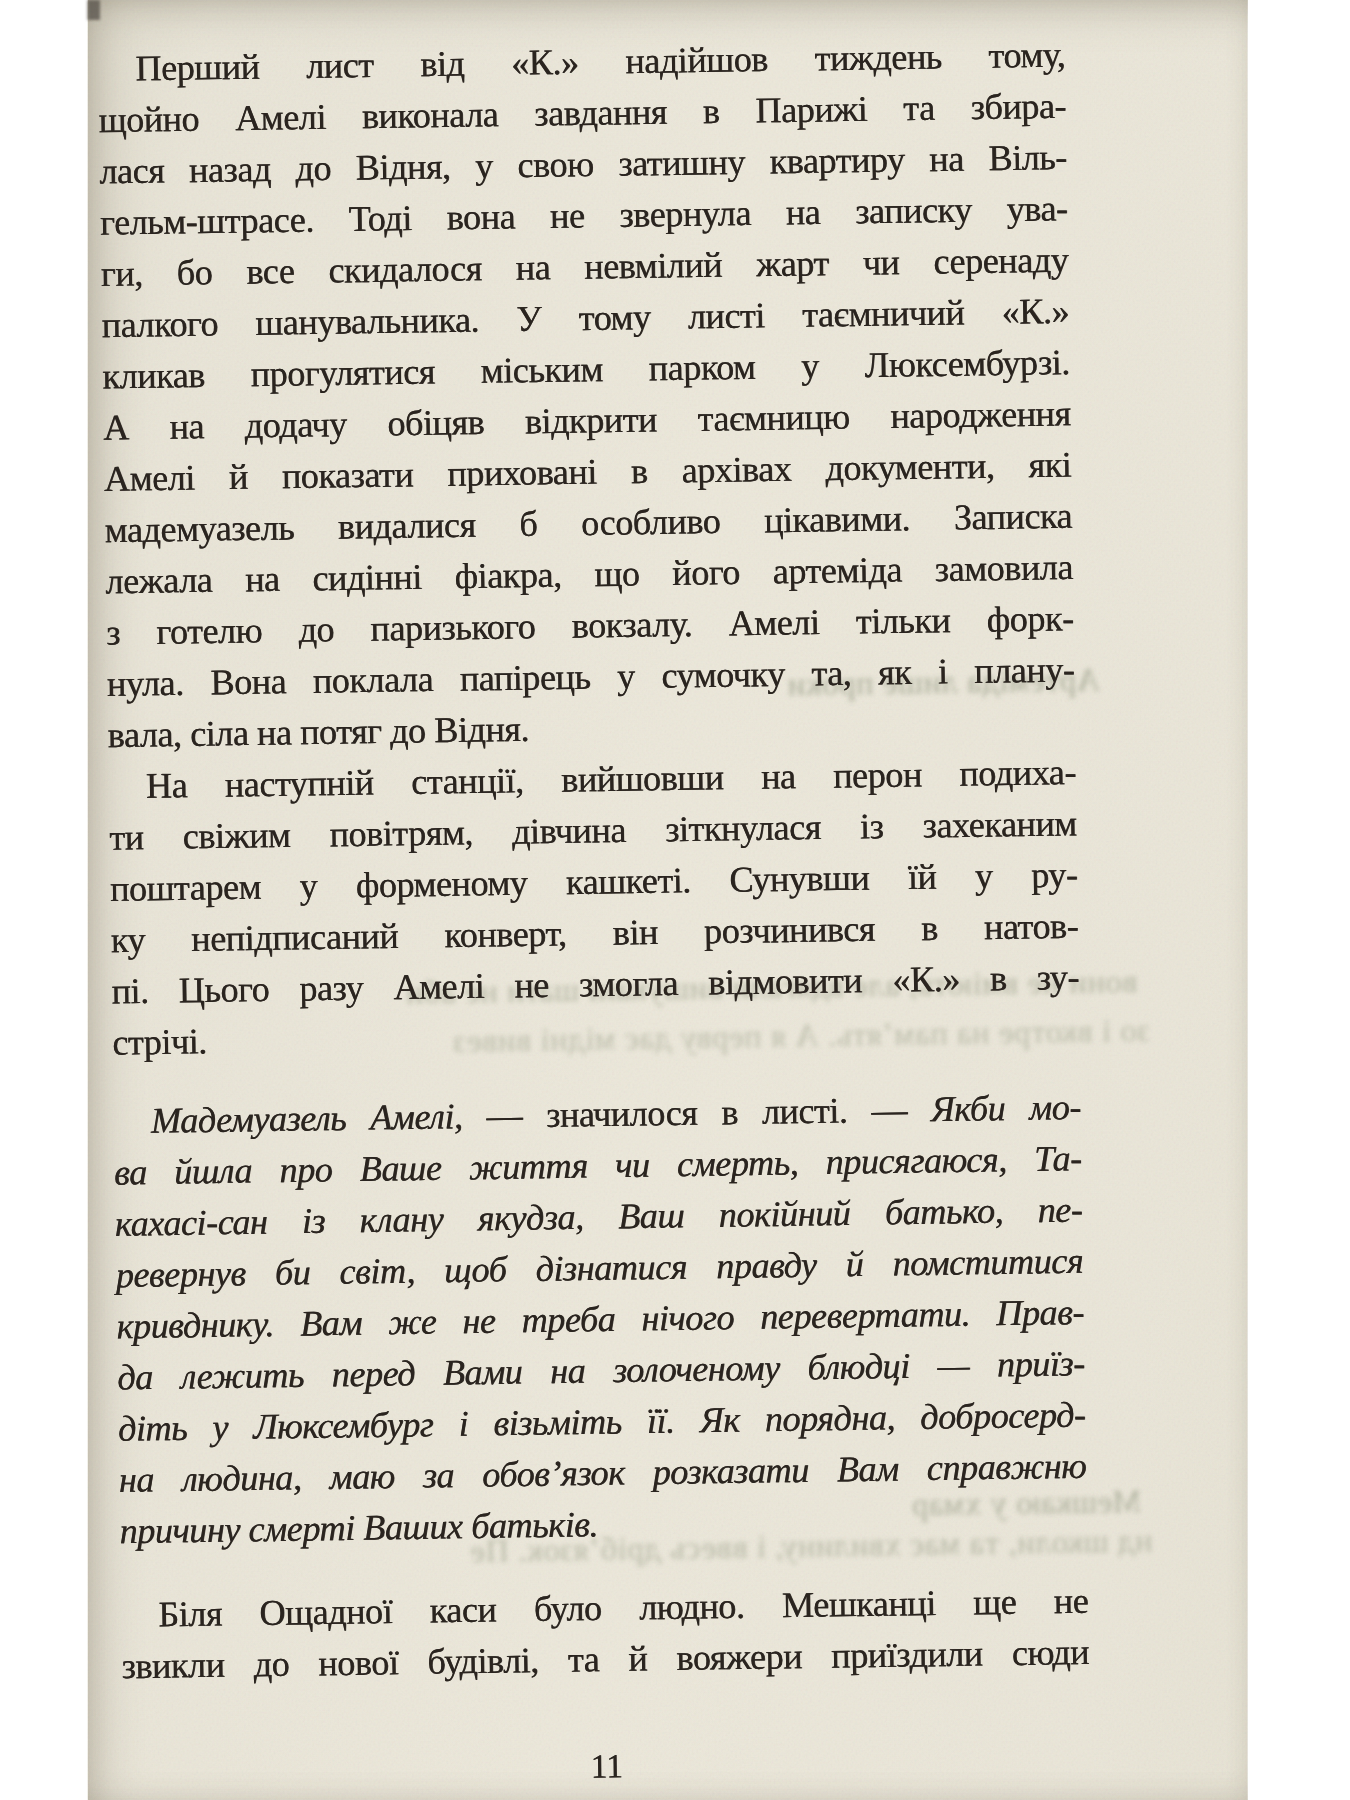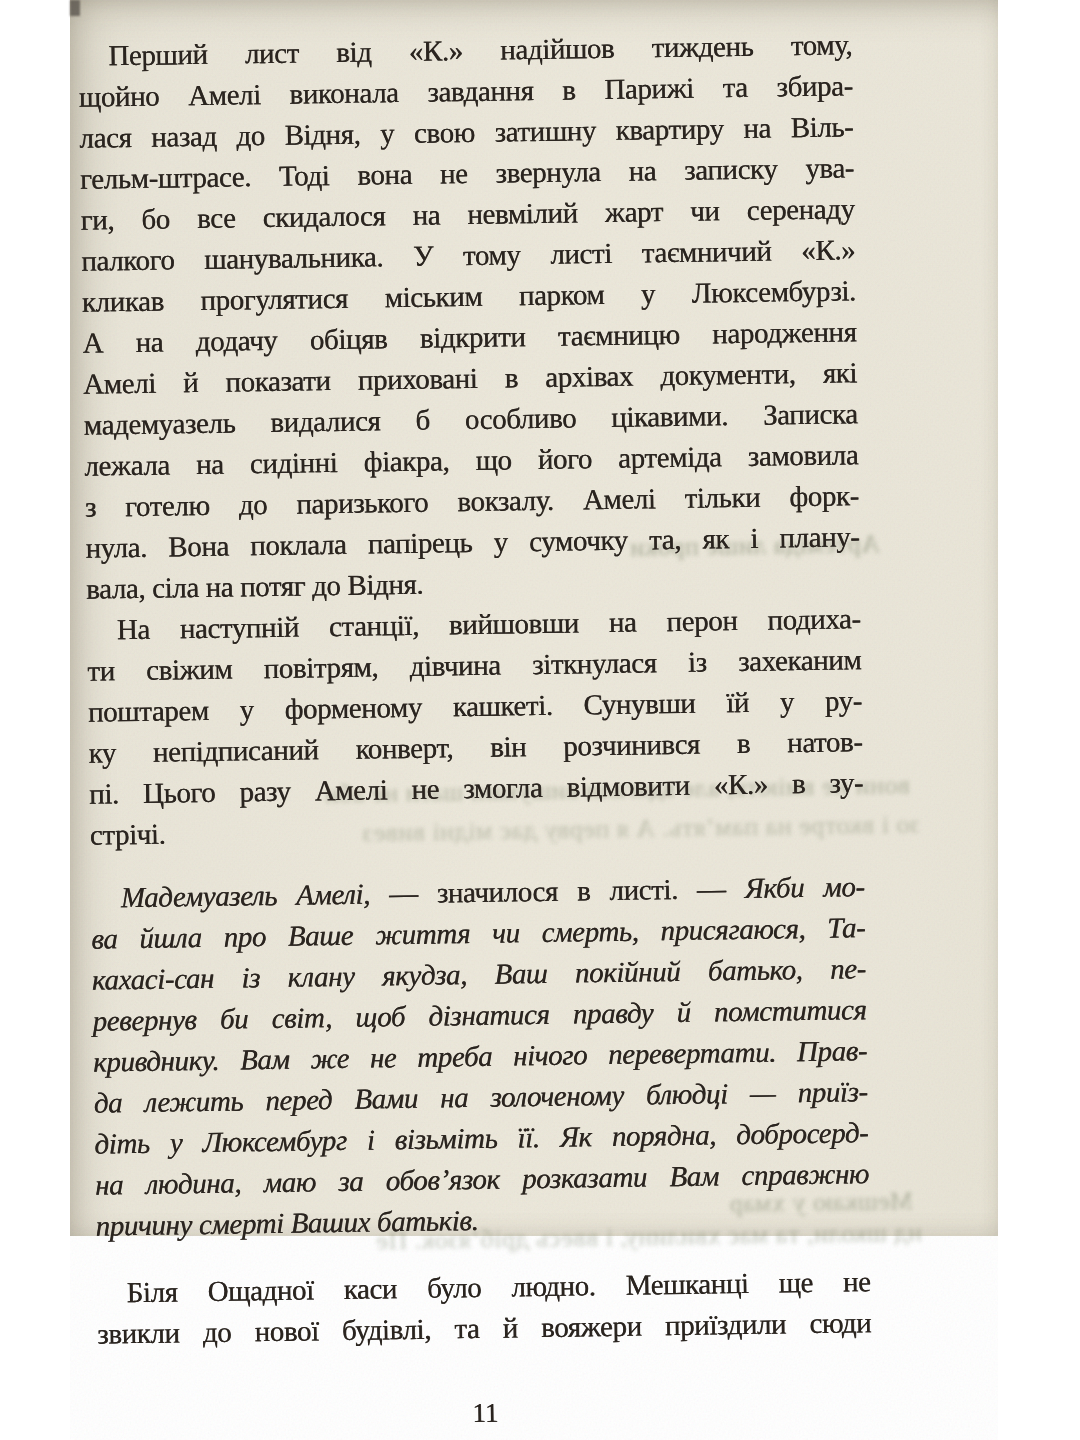--- a/index.html
+++ b/index.html
@@ -4,21 +4,21 @@
 <style>
   html,body{margin:0;padding:0;}
   body{
     width:1080px;height:1440px;
     background:#ffffff;
     font-family:"Liberation Serif","DejaVu Serif",serif;
     overflow:hidden;position:relative;
   }
   
   .page{
-    position:absolute;left:70px;top:0;width:928px;height:1236px;
+    position:absolute;left:70px;top:0;width:928px;height:1440px;
     background:linear-gradient(97deg,#e2ded0 0%,#e9e5d8 9%,#ece8db 50%,#eae6d9 88%,#e7e3d5 100%);
     box-shadow:
       inset 24px 0 40px -22px rgba(95,85,62,.38),
       inset -8px 0 24px -14px rgba(95,85,62,.16),
       inset 0 28px 38px -26px rgba(95,85,62,.30),
       inset 0 -18px 30px -22px rgba(95,85,62,.12);
   }
   .corner-mark{
     position:absolute;left:0;top:0;width:10px;height:16px;
     background:#56514a;opacity:.75;filter:blur(1.2px);

